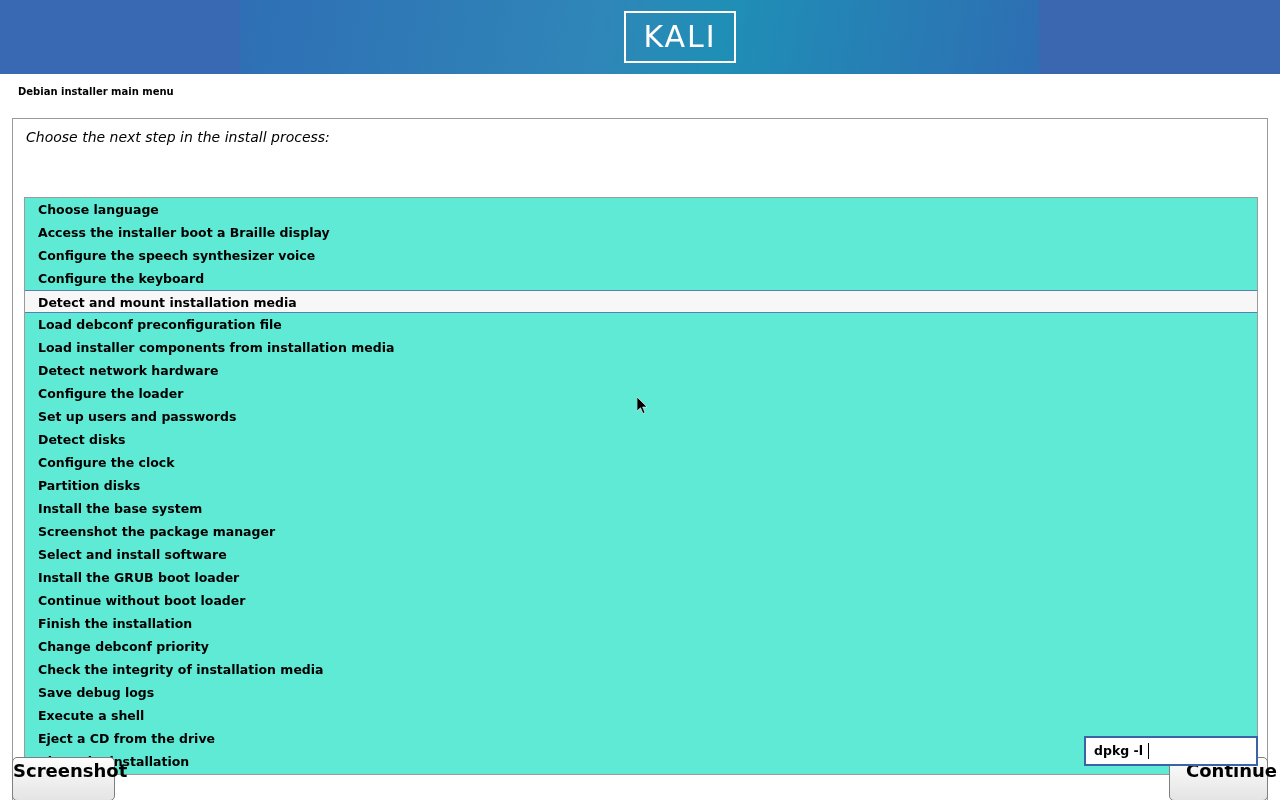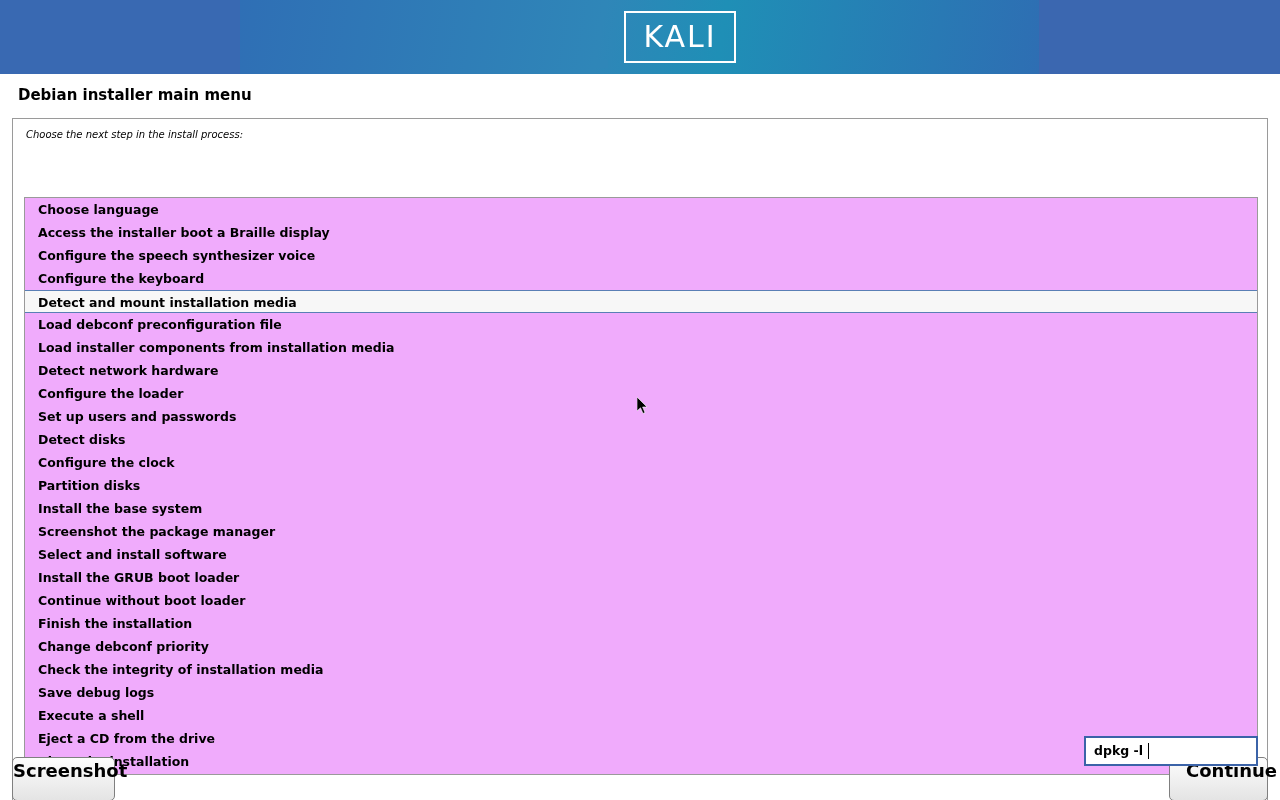--- a/index.html
+++ b/index.html
@@ -83,53 +83,53 @@
     left: 0;
     width: 1280px;
     height: 726px;
     background: #ffffff;
   }
 
   .page-title {
     position: absolute;
     left: 18px;
     top: 12px;
-    font-size: 15px;
+    font-size: 10px;
     font-weight: bold;
     color: #000000;
   }
 
   .frame {
     position: absolute;
     left: 12px;
     top: 44px;
     width: 1256px;
     height: 690px;
     border: 1px solid #9a9a9a;
     background: #ffffff;
     box-sizing: border-box;
   }
 
   .frame-prompt {
     position: absolute;
     left: 13px;
     top: 10px;
-    font-size: 10px;
+    font-size: 14px;
     font-style: italic;
     color: #000000;
   }
 
   .list-box {
     position: absolute;
     left: 11px;
     top: 78px;
     width: 1234px;
     height: 578px;
     border: 1px solid #9a9a9a;
-    background: #f0abfc;
+    background: #5eead4;
     box-sizing: border-box;
     overflow: hidden;
   }
 
   .list-item {
     position: relative;
     height: 23px;
     line-height: 23px;
     padding-left: 13px;
     font-size: 12.5px;

